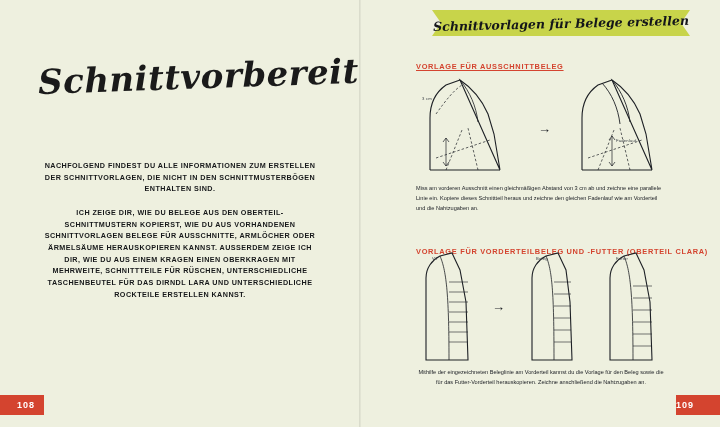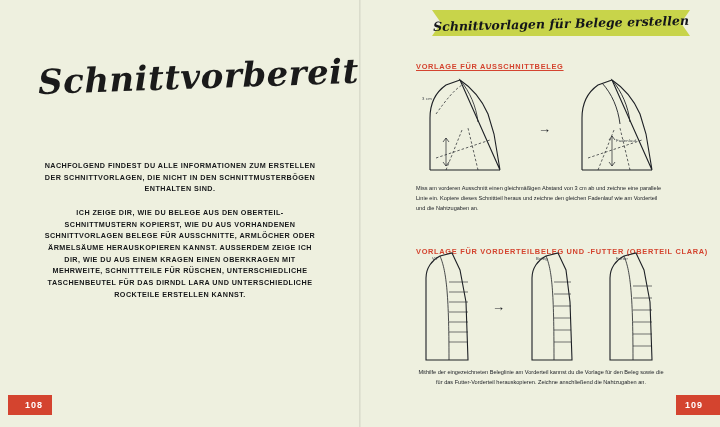--- a/index.html
+++ b/index.html
@@ -85,29 +85,28 @@
     height: 20px;
     background: #d4442f;
     color: #ffffff;
     font-size: 9px;
     font-weight: 700;
     letter-spacing: 1px;
     display: flex;
     align-items: center;
   }
   .folio-left {
-    left: 8px;
+    left: 0;
     justify-content: flex-end;
     padding-right: 9px;
     box-sizing: border-box;
   }
   .folio-right {
     right: 0;
     justify-content: flex-start;
-    padding-left: 9px;
     box-sizing: border-box;
   }
 
   
   .banner {
     position: absolute;
     left: 72px;
     top: 10px;
     width: 258px;
     height: 26px;

